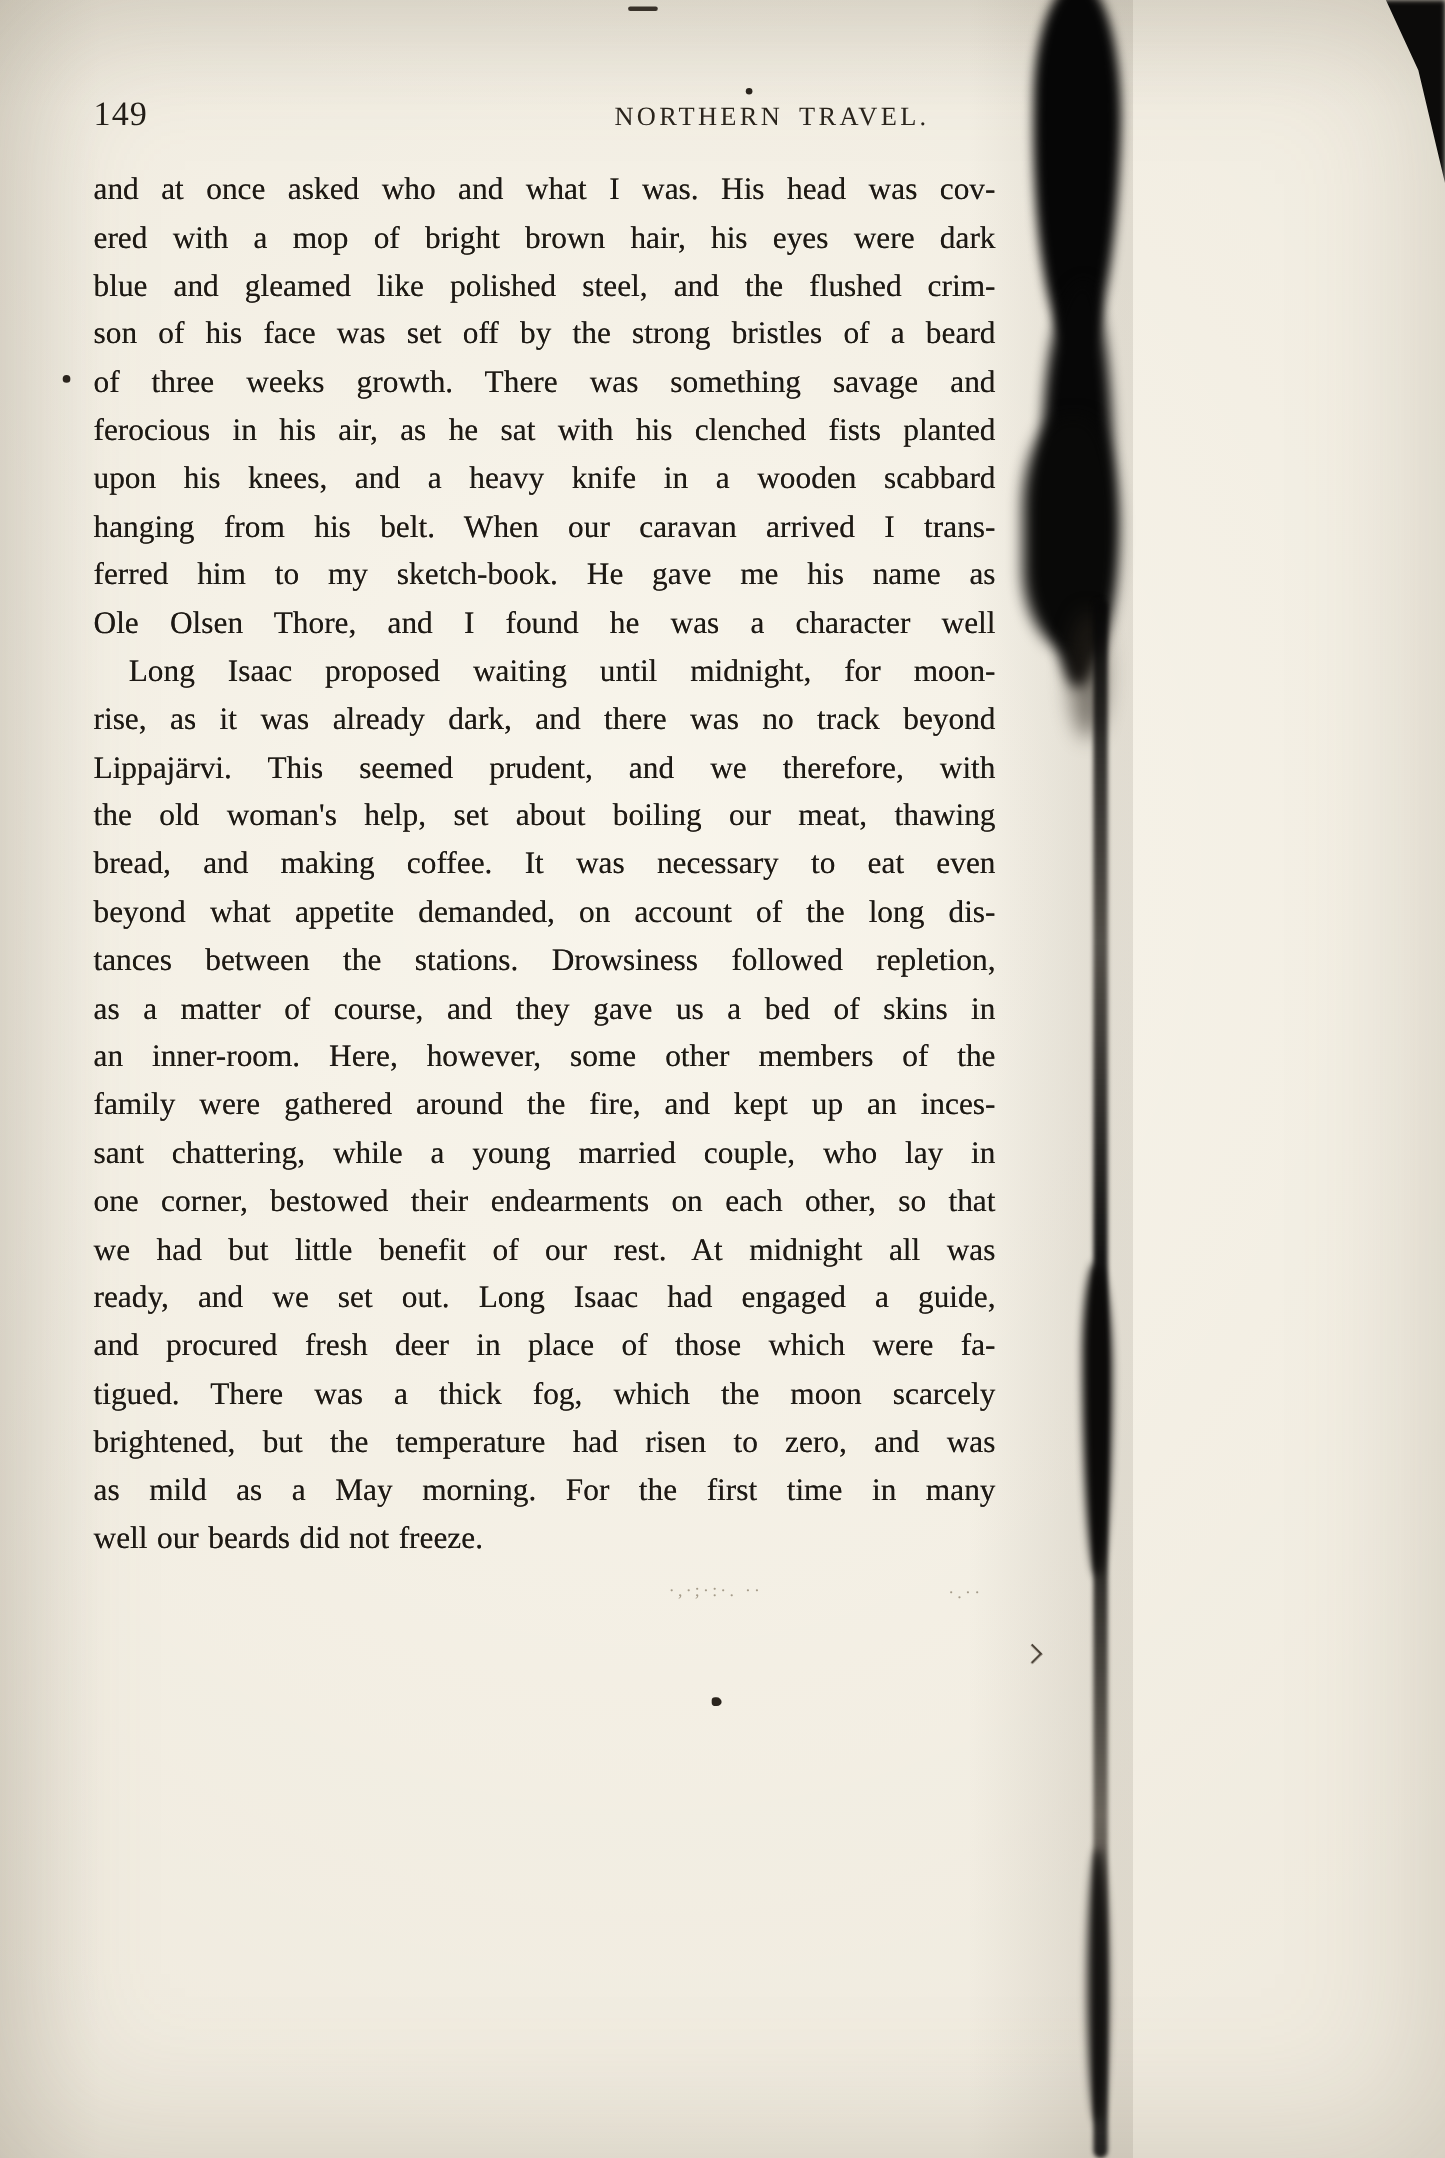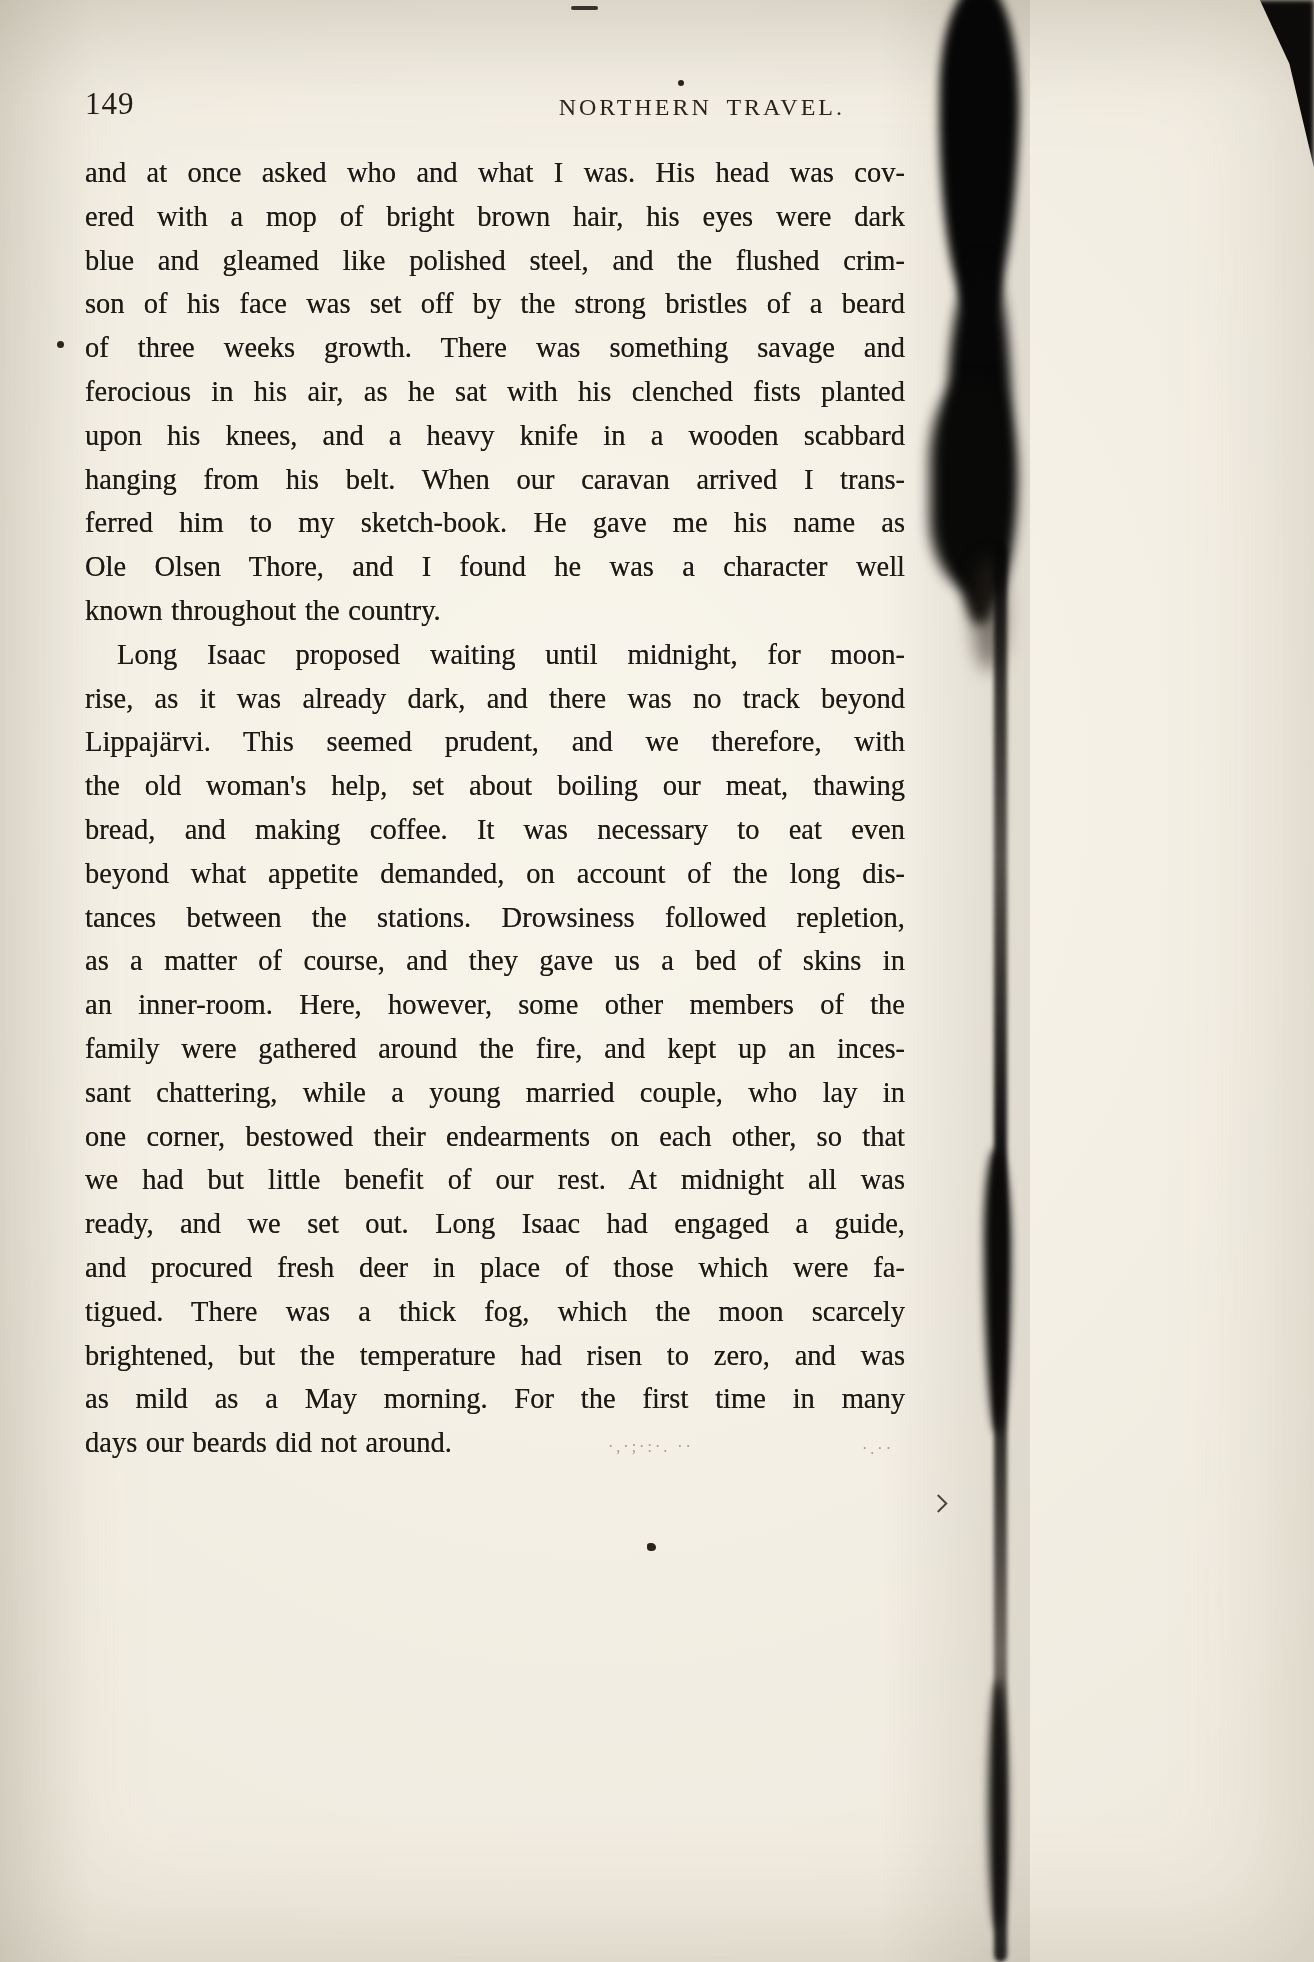--- a/index.html
+++ b/index.html
@@ -185,40 +185,39 @@
     <div class="line">and at once asked who and what I was.  His head was cov-</div>
     <div class="line">ered with a mop of bright brown hair, his eyes were dark</div>
     <div class="line">blue and gleamed like polished steel, and the flushed crim-</div>
     <div class="line">son of his face was set off by the strong bristles of a beard</div>
     <div class="line">of three weeks growth.  There was something savage and</div>
     <div class="line">ferocious in his air, as he sat with his clenched fists planted</div>
     <div class="line">upon his knees, and a heavy knife in a wooden scabbard</div>
     <div class="line">hanging from his belt.  When our caravan arrived I trans-</div>
     <div class="line">ferred him to my sketch-book.  He gave me his name as</div>
     <div class="line">Ole Olsen Thore, and I found he was a character well</div>
-    <div class="line last">known throughout the country.</div>
     <div class="line indent">Long Isaac proposed waiting until midnight, for moon-</div>
     <div class="line">rise, as it was already dark, and there was no track beyond</div>
     <div class="line">Lippajärvi.  This seemed prudent, and we therefore, with</div>
     <div class="line">the old woman's help, set about boiling our meat, thawing</div>
     <div class="line">bread, and making coffee.  It was necessary to eat even</div>
     <div class="line">beyond what appetite demanded, on account of the long dis-</div>
     <div class="line">tances between the stations.  Drowsiness followed repletion,</div>
     <div class="line">as a matter of course, and they gave us a bed of skins in</div>
     <div class="line">an inner-room.  Here, however, some other members of the</div>
     <div class="line">family were gathered around the fire, and kept up an inces-</div>
     <div class="line">sant chattering, while a young married couple, who lay in</div>
     <div class="line">one corner, bestowed their endearments on each other, so that</div>
     <div class="line">we had but little benefit of our rest.  At midnight all was</div>
     <div class="line">ready, and we set out.  Long Isaac had engaged a guide,</div>
     <div class="line">and procured fresh deer in place of those which were fa-</div>
     <div class="line">tigued.  There was a thick fog, which the moon scarcely</div>
     <div class="line">brightened, but the temperature had risen to zero, and was</div>
     <div class="line">as mild as a May morning.  For the first time in many</div>
-    <div class="line last">days our beards did not around.</div>
+    <div class="line last">well our beards did not freeze.</div>
   </main>
 
 <div class="gutter-shade"></div>
 <div class="artifact blob-a"></div>
 <div class="artifact blob-b"></div>
 <div class="artifact blob-c"></div>
 <div class="artifact smear"></div>
 <div class="artifact streak"></div>
 <div class="artifact streak-blob"></div>
 <div class="artifact streak-blob2"></div>

